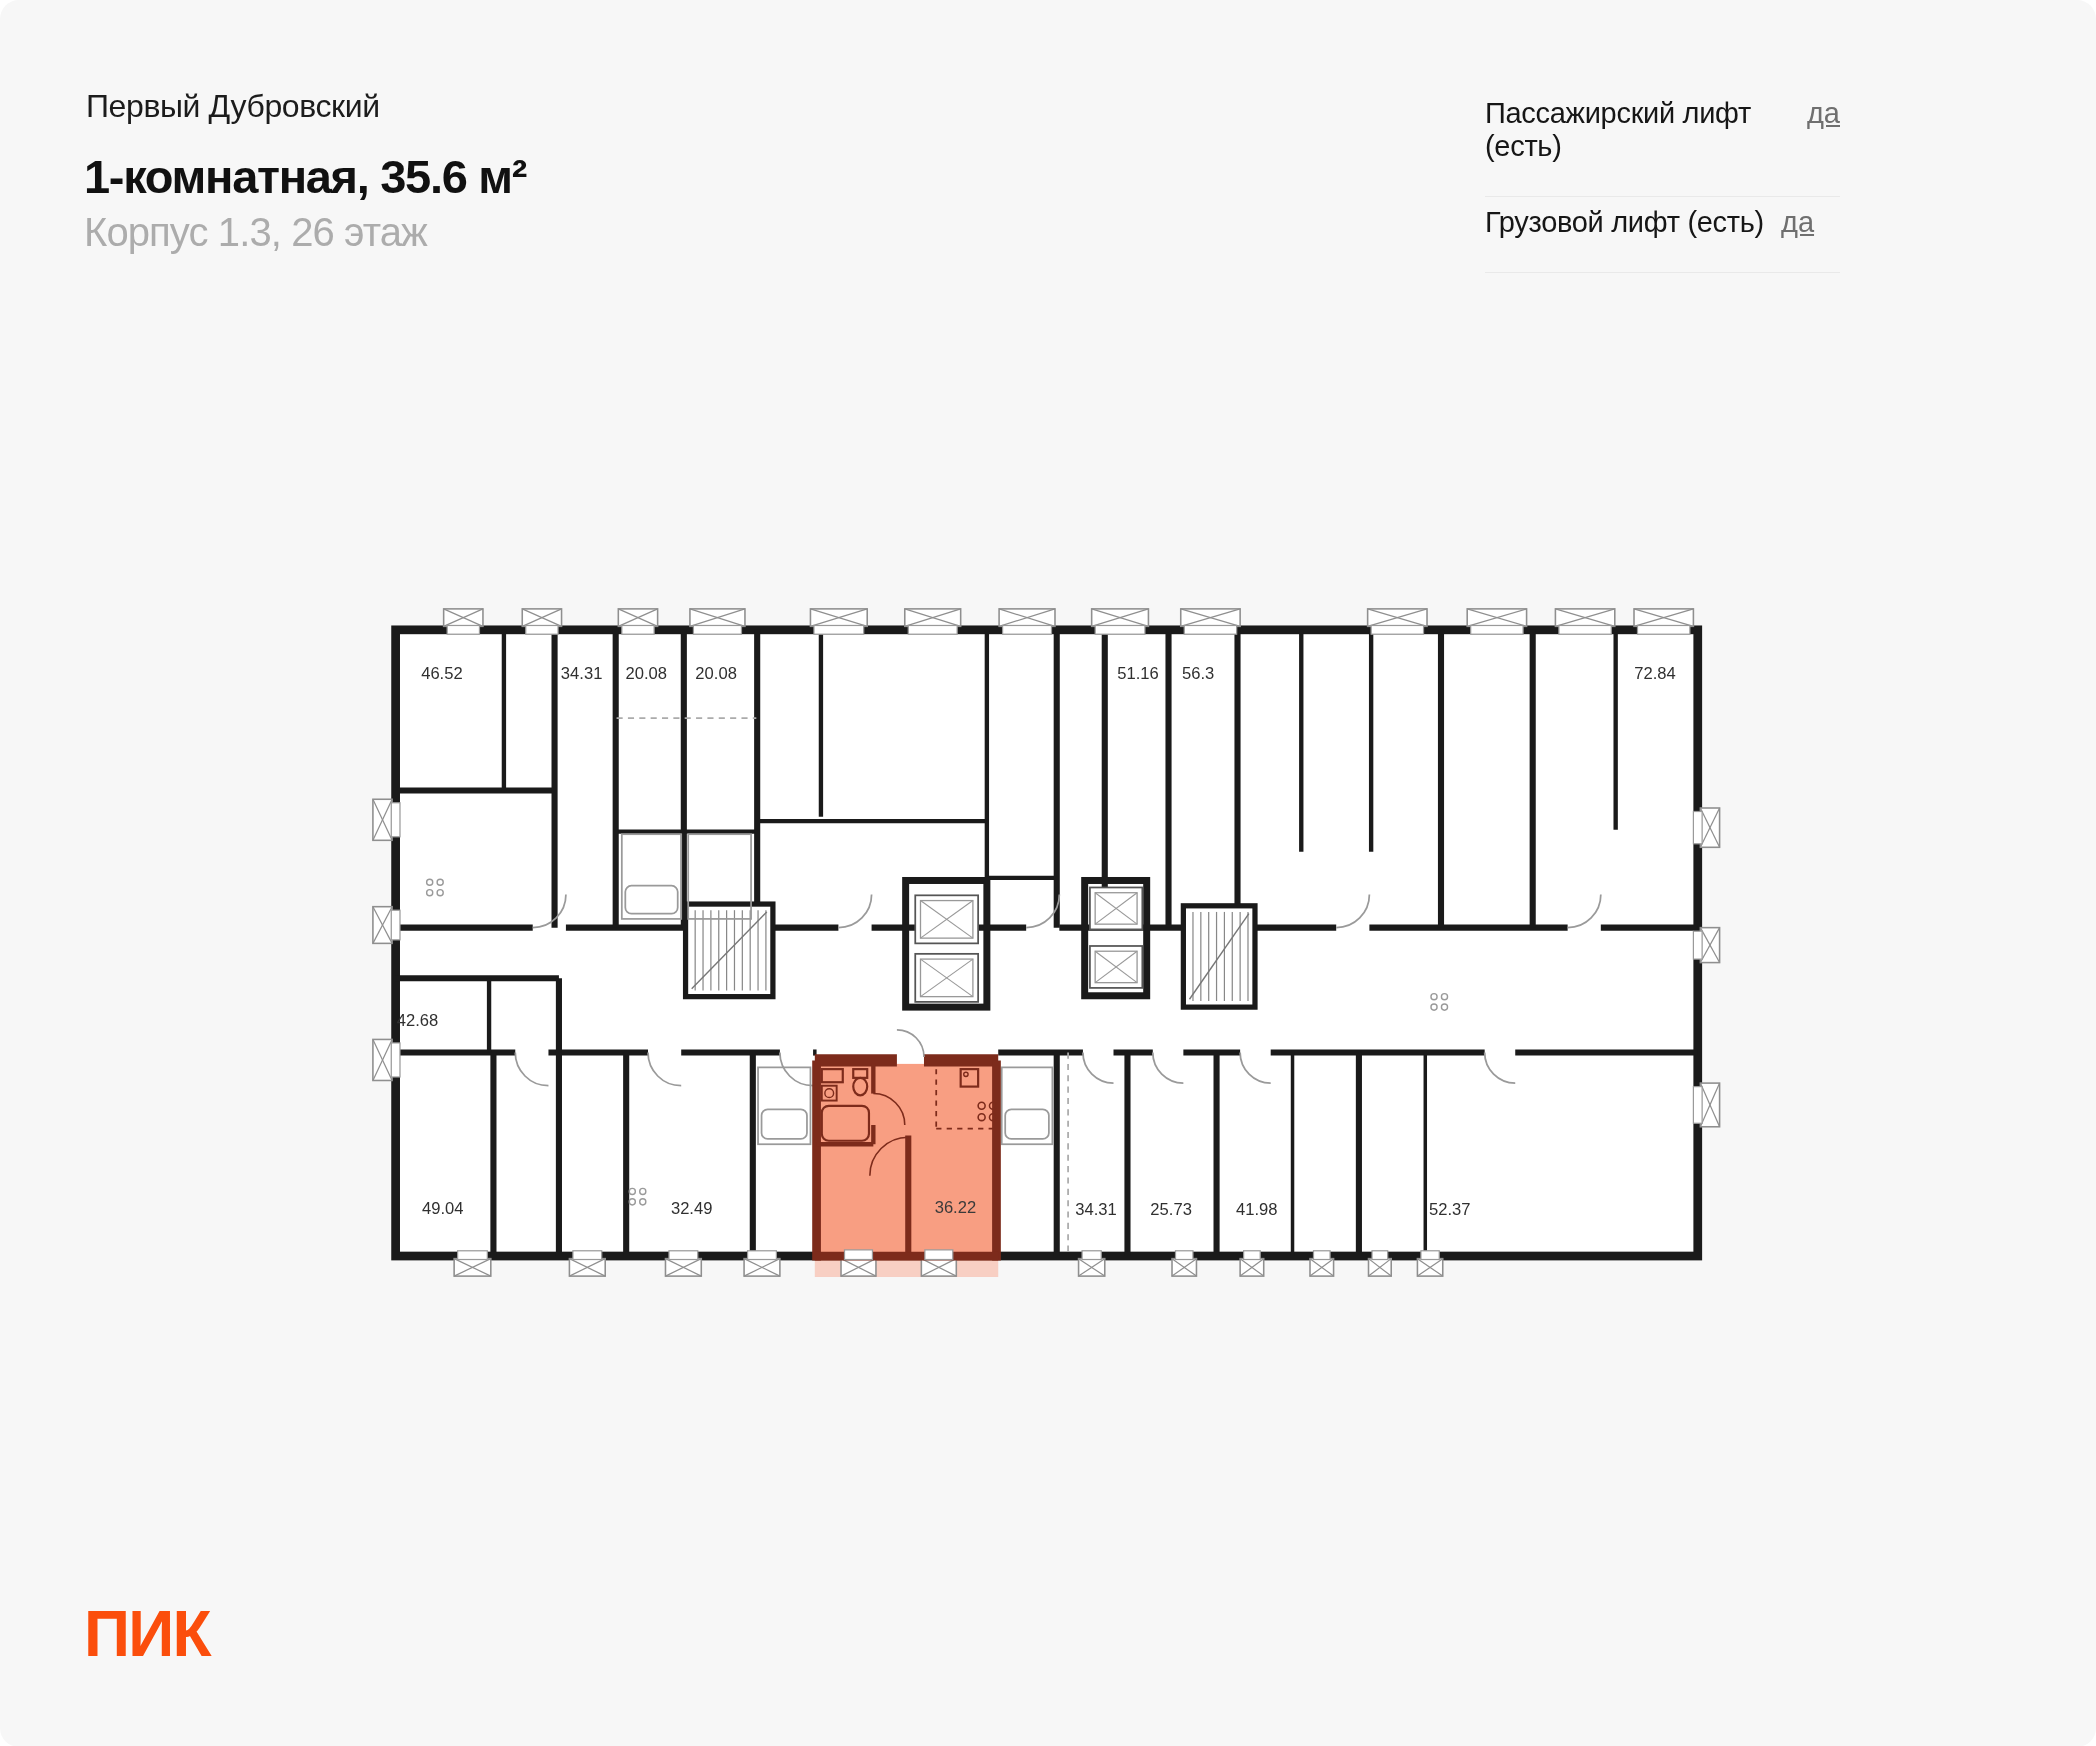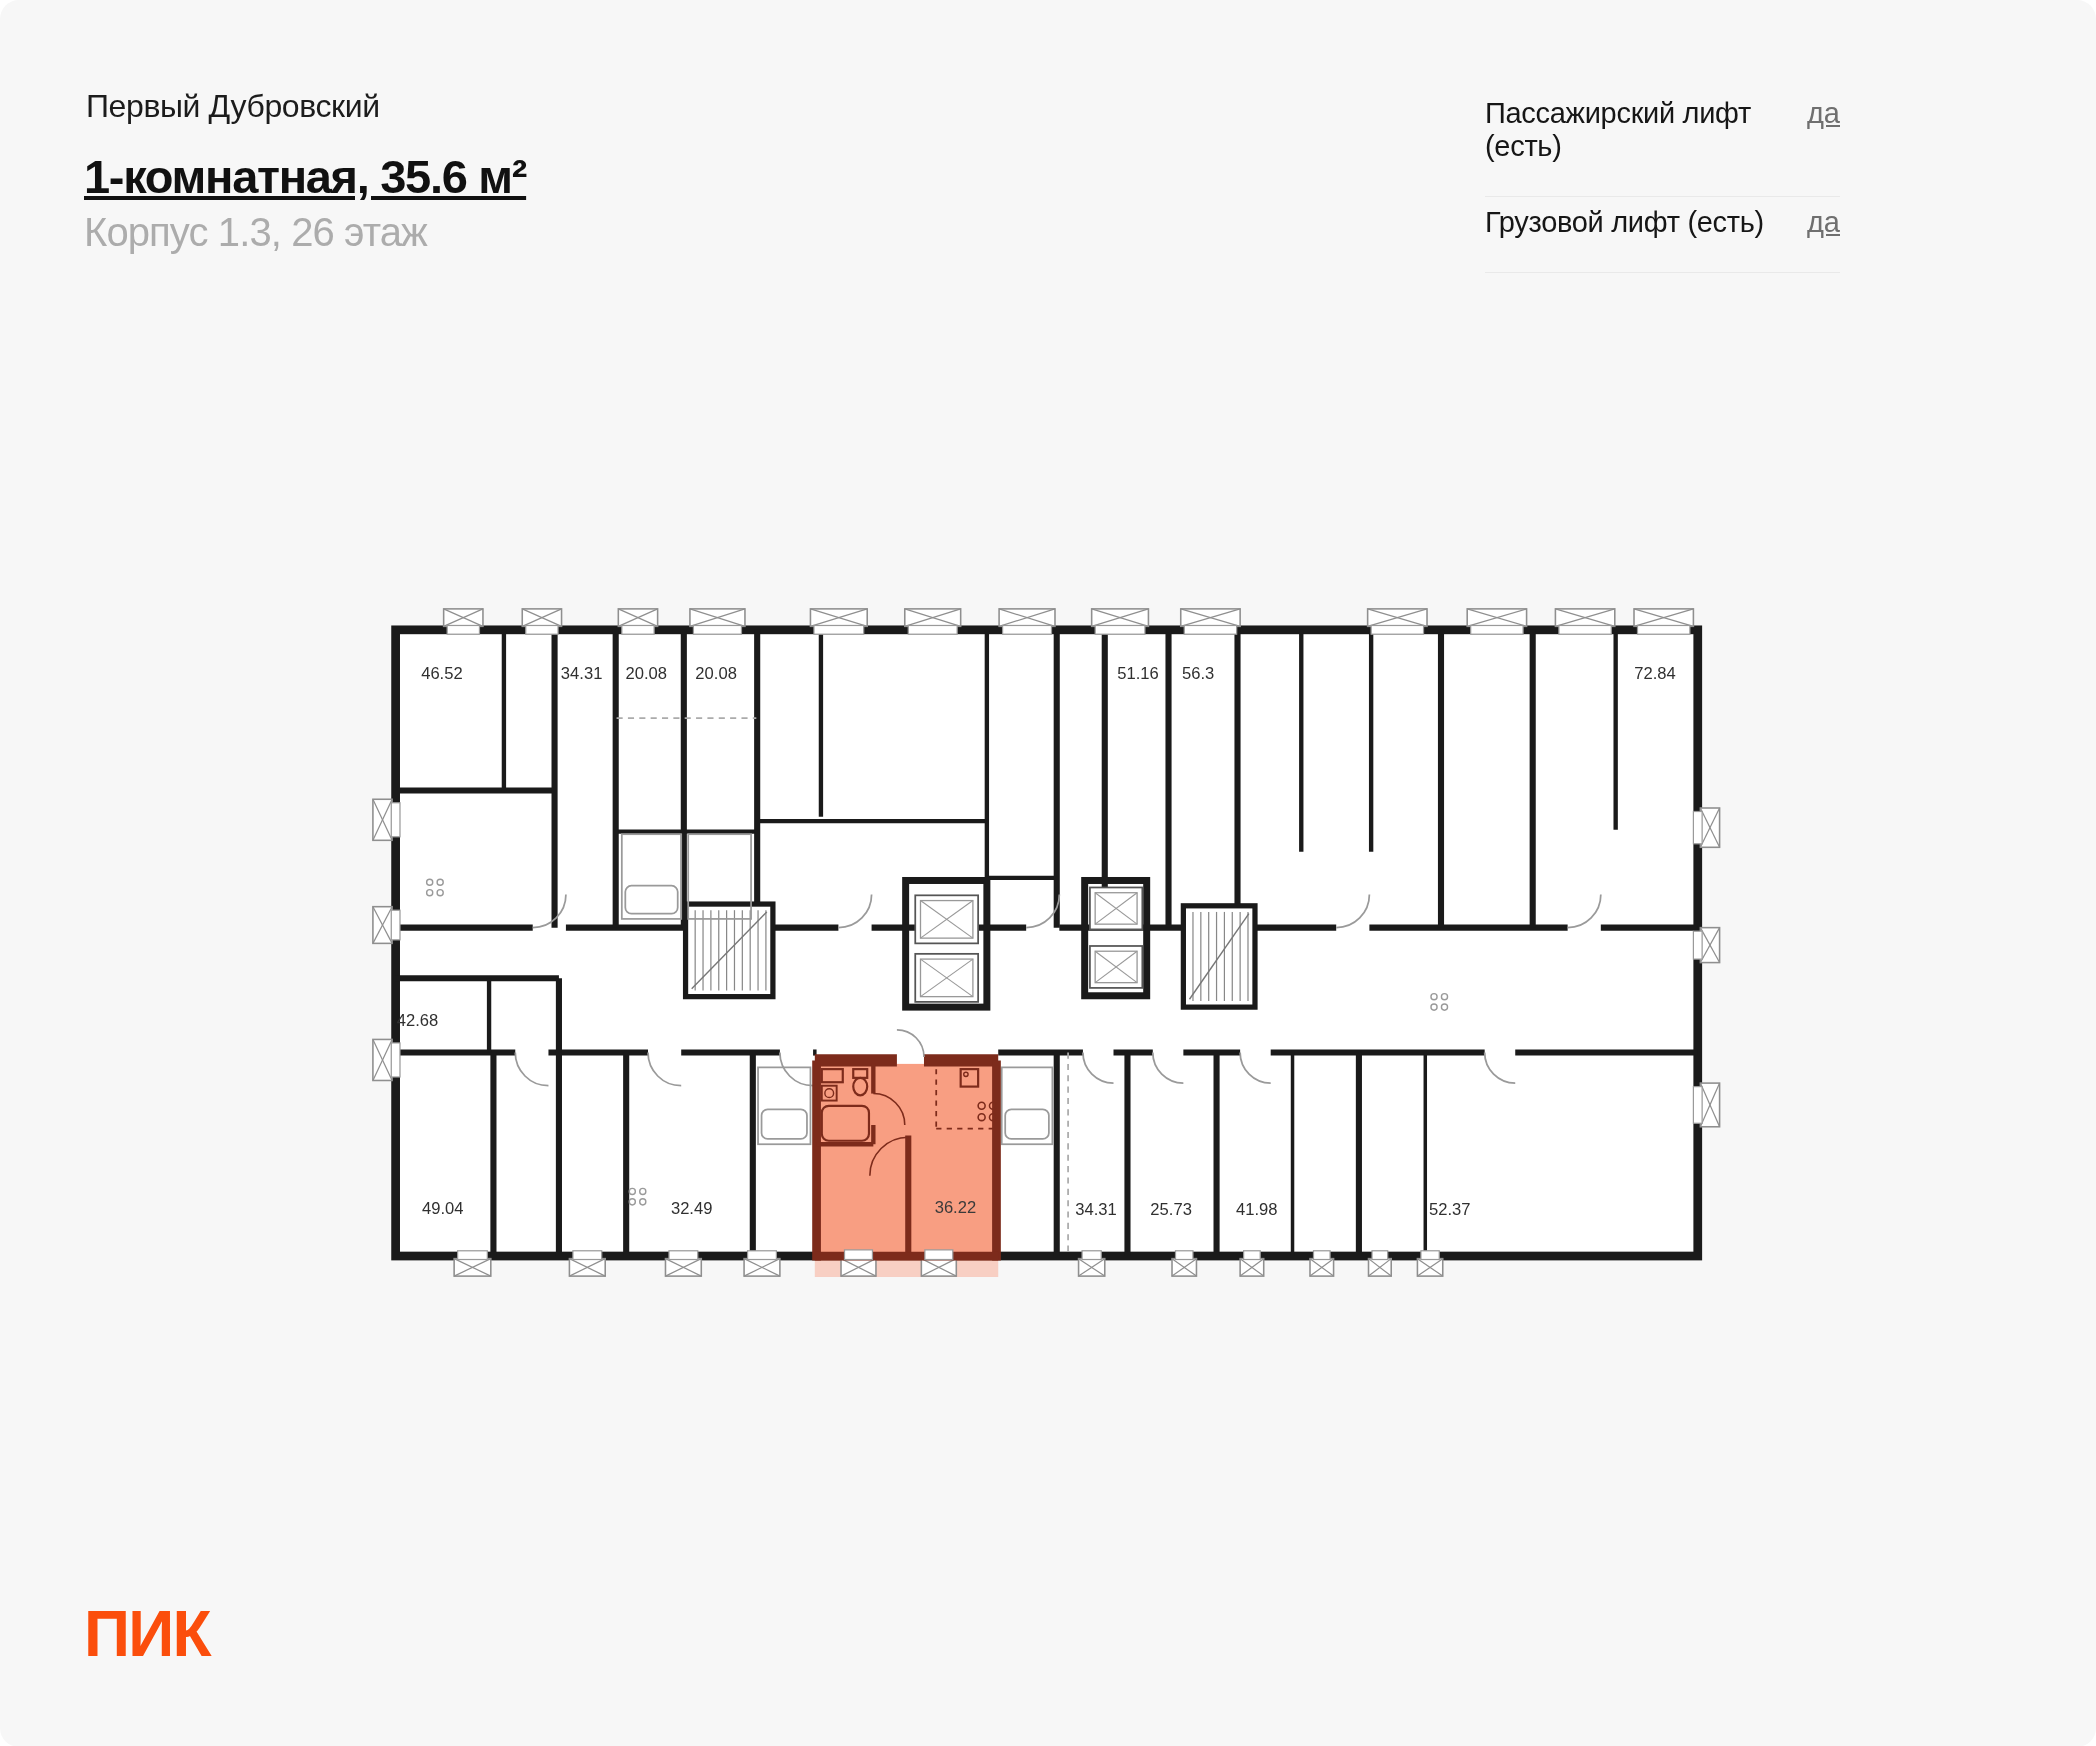--- a/index.html
+++ b/index.html
@@ -10,30 +10,30 @@
     border-radius:19px;
     -webkit-font-smoothing:antialiased;
   }
   
   .project-name{
     position:absolute;left:86px;top:87px;
     font-size:32px;font-weight:500;color:#1C1C1C;letter-spacing:-0.4px;line-height:38px;
   }
   .page-title{
     position:absolute;left:84px;top:152px;
-    font-size:47px;font-weight:700;color:#111;letter-spacing:-1.3px;line-height:49px;text-decoration:underline;
+    font-size:47px;font-weight:700;color:#111;letter-spacing:-1.3px;line-height:49px;
   }
   .page-subtitle{
     position:absolute;left:84px;top:208px;
     font-size:40px;font-weight:400;color:#ACACAC;letter-spacing:-0.9px;line-height:49px;
   }
   
   .info-panel{position:absolute;left:1485px;top:86px;width:355px;}
   .info-row{
-    display:flex;justify-content:space-between;align-items:flex-start;
+    display:flex;justify-content:flex-start;align-items:flex-start;
     padding:10.5px 0 33px 0;border-bottom:1.7px solid #E9E9E9;
   }
   .info-row + .info-row{padding-top:9px;gap:17px;}
   .info-label{font-size:29px;font-weight:500;color:#161616;letter-spacing:-0.3px;line-height:33px;}
   .info-value{font-size:29px;font-weight:400;color:#6F6F6F;line-height:33px;text-decoration:underline;}
   
   #plan{position:absolute;left:0;top:0;}
   .area-label{
     font-family:"Liberation Sans",sans-serif;font-size:19px;fill:#303030;
     text-anchor:middle;

